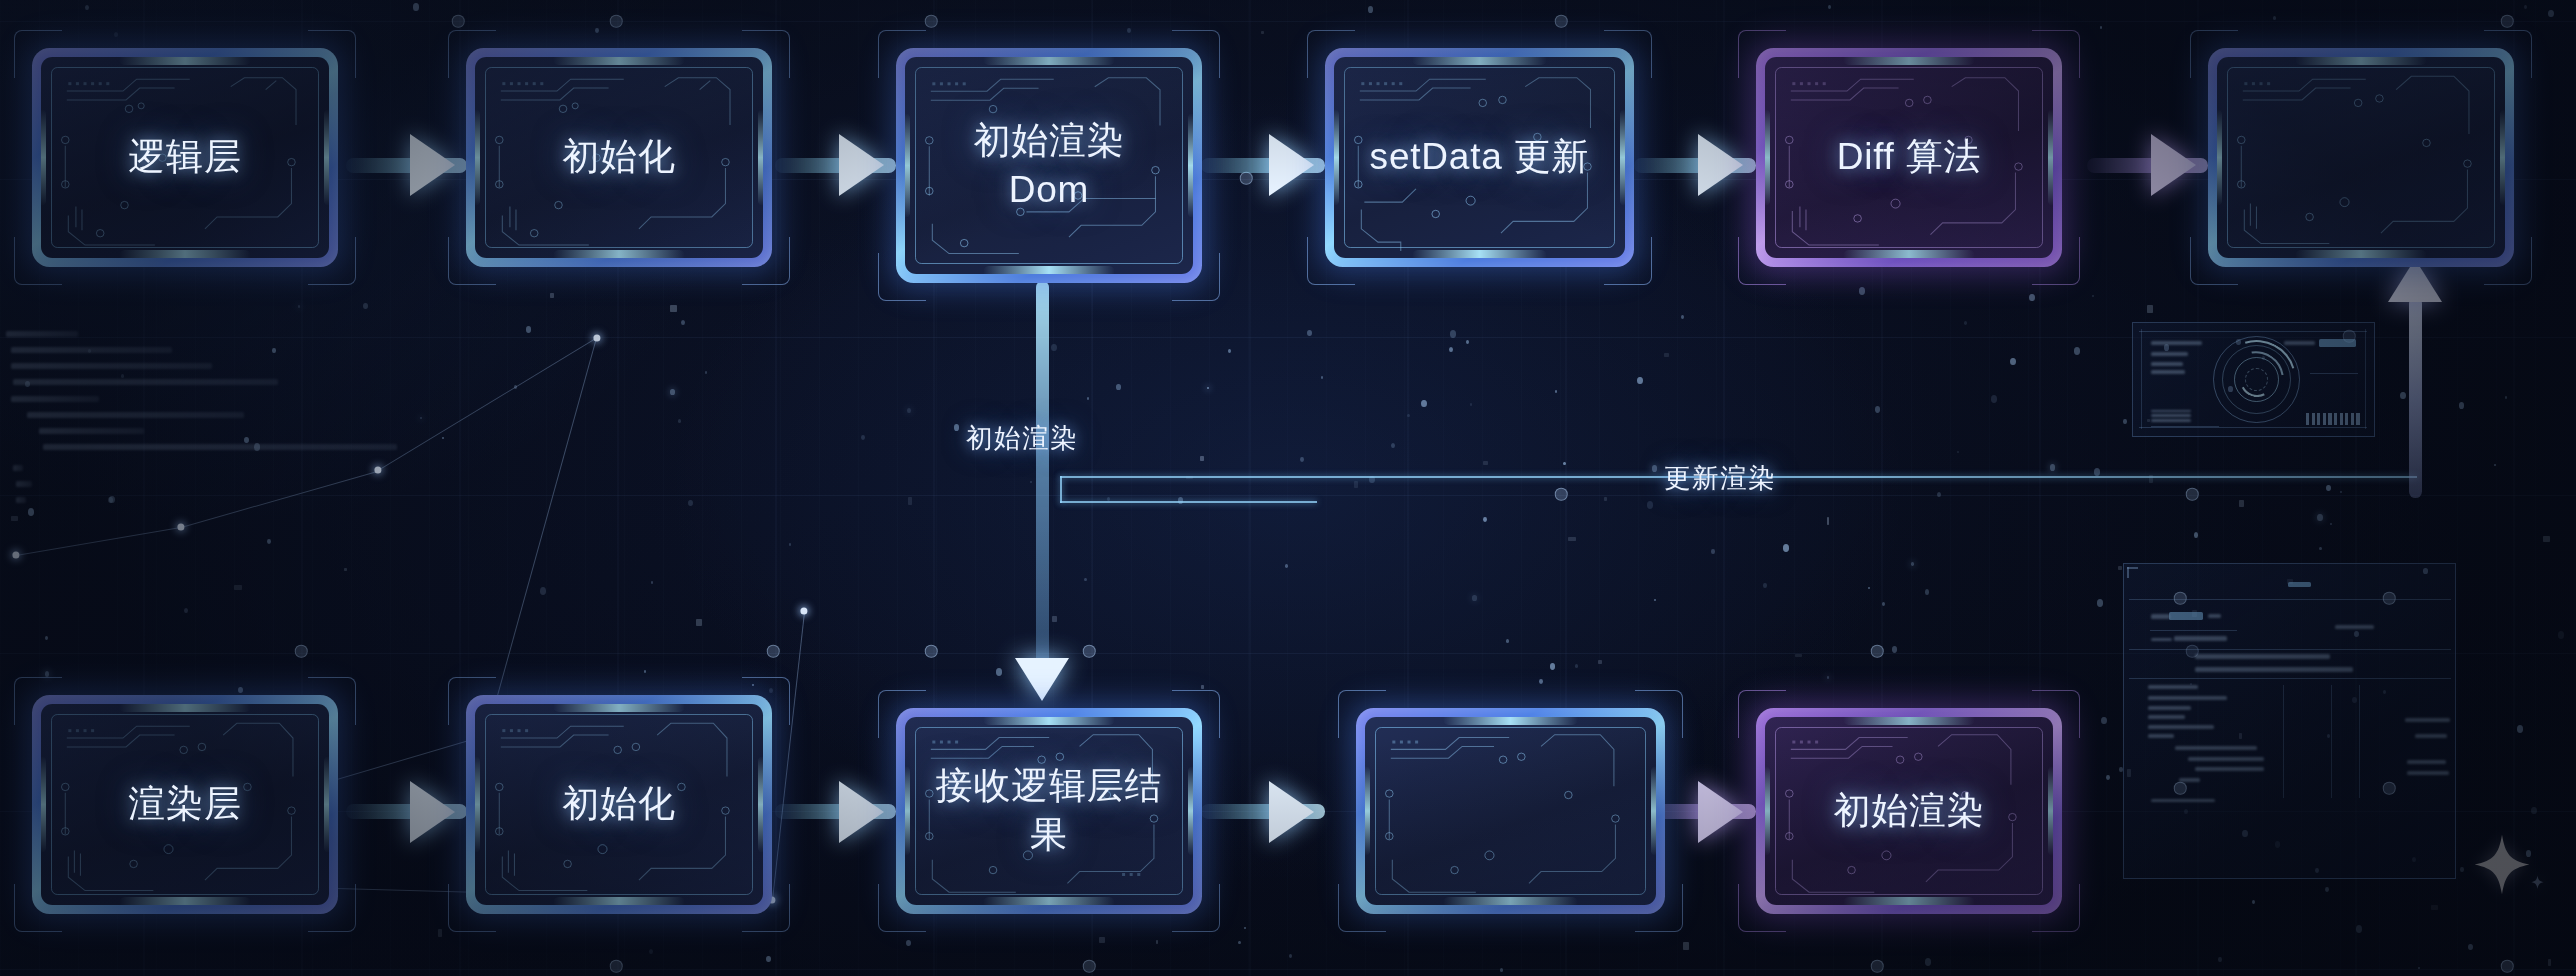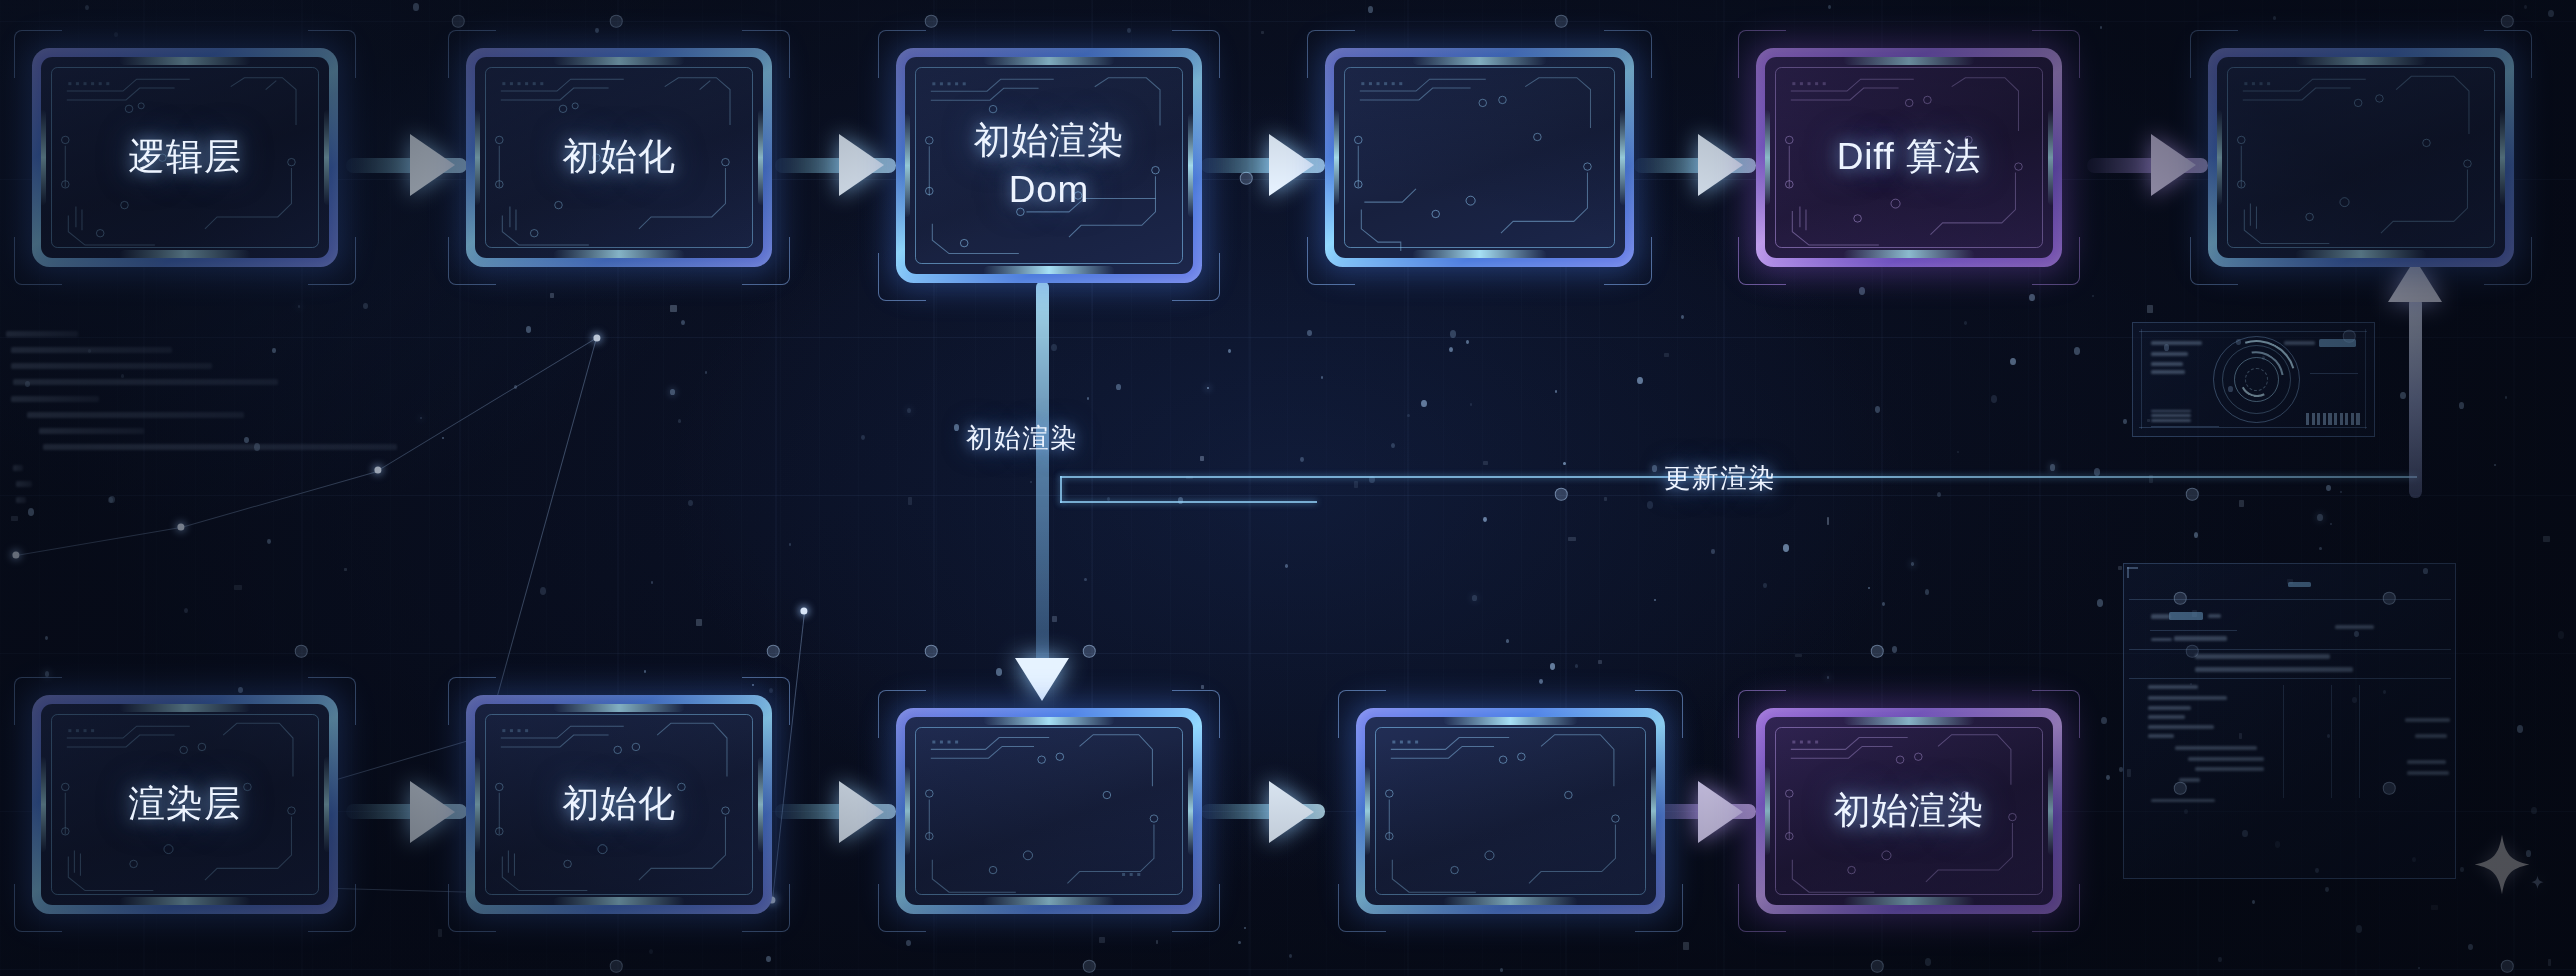--- a/index.html
+++ b/index.html
@@ -674,20 +674,21 @@
             <rect x="56" y="34" width="4" height="4"></rect>
               <rect x="66" y="34" width="4" height="4"></rect>
             <rect x="76" y="34" width="4" height="4"></rect>
               <rect x="86" y="34" width="4" height="4"></rect>
           </g>
         </svg>
         <div class="notch t"></div>
         <div class="notch b"></div>
         <div class="sidebar l"></div>
         <div class="sidebar r"></div>
+        <div class="nlabel">setData 更新</div>
       </div>
     </div>
   </div>
 
   <div class="node" style="left:1756px;top:48px;width:306px;height:219px;">
     <div class="brk tl" style="border-color:rgba(175,140,235,.6);"></div>
     <div class="brk tr" style="border-color:rgba(175,140,235,.6);"></div>
     <div class="brk bl" style="border-color:rgba(175,140,235,.6);"></div>
     <div class="brk br" style="border-color:rgba(175,140,235,.6);"></div>
     <div class="shell violet">
@@ -899,20 +900,22 @@
               <rect x="66" y="32" width="4" height="4"></rect>
             <rect x="286" y="212" width="4" height="4"></rect>
               <rect x="296" y="212" width="4" height="4"></rect>
             <rect x="306" y="212" width="4" height="4"></rect>
           </g>
         </svg>
         <div class="notch t"></div>
         <div class="notch b"></div>
         <div class="sidebar l"></div>
         <div class="sidebar r"></div>
+        <div class="nlabel" style="white-space:pre-line;">接收逻辑层结
+果</div>
       </div>
     </div>
   </div>
 
   <div class="node" style="left:1356px;top:708px;width:309px;height:206px;">
     <div class="brk tl"></div>
     <div class="brk tr"></div>
     <div class="brk bl"></div>
     <div class="brk br"></div>
     <div class="shell blue">

